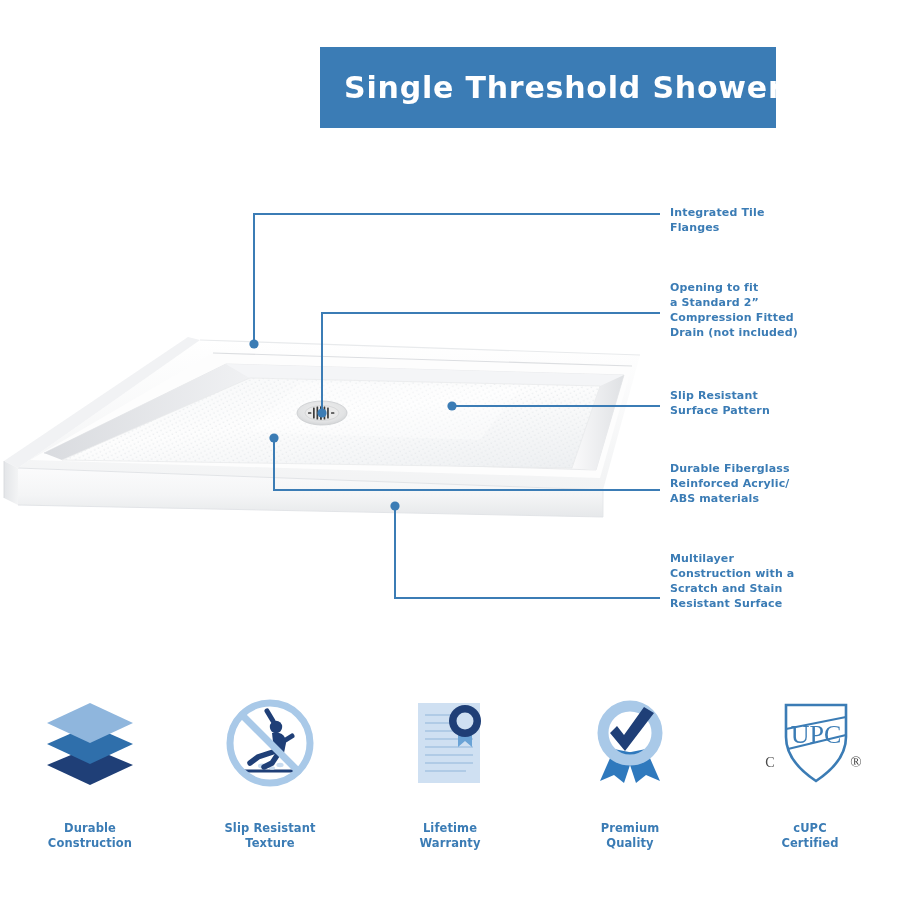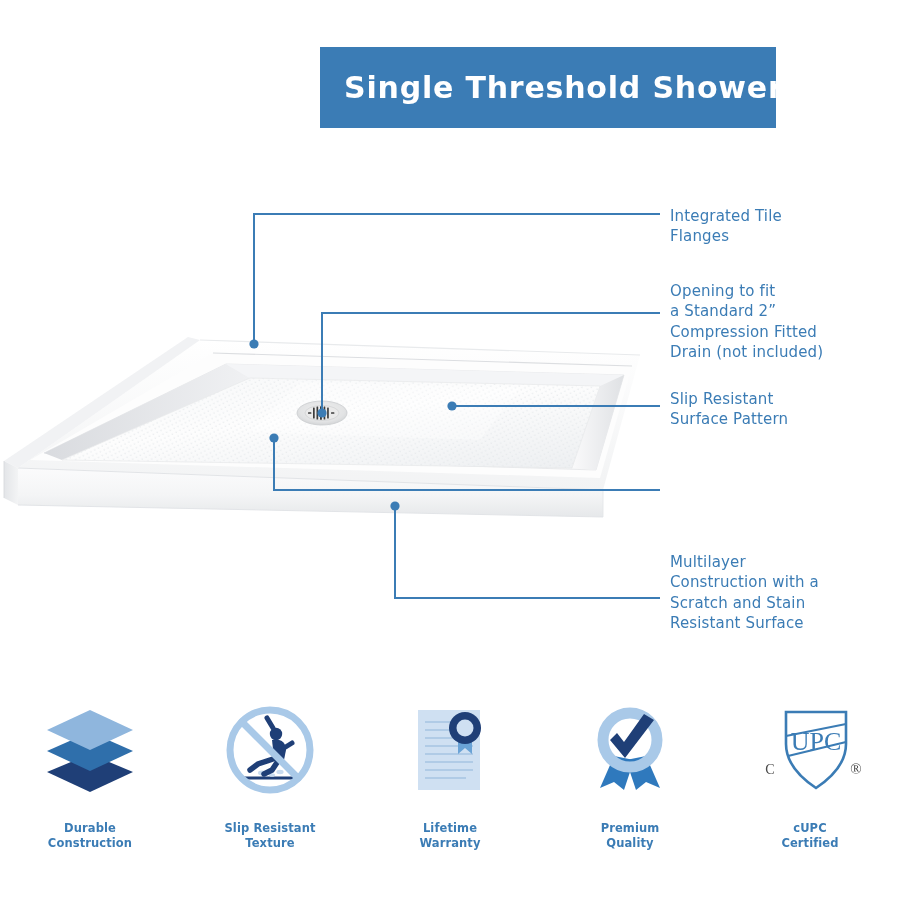--- a/index.html
+++ b/index.html
@@ -54,22 +54,22 @@
     top: 320px;
     width: 660px;
     height: 230px;
   }
   #product-stage svg { display: block; }
 
   
   .callout-label {
     position: absolute;
     color: #3b7cb5;
-    font-size: 15px;
-    font-weight: normal;
+    font-size: 11px;
+    font-weight: bold;
     line-height: 1.36;
     letter-spacing: 0.15px;
     font-family: "DejaVu Sans", sans-serif;
     white-space: pre-line;
   }
   #callout-lines {
     position: absolute;
     left: 0; top: 0;
     width: 900px; height: 700px;
     pointer-events: none;
@@ -88,21 +88,21 @@
   .feature-item {
     flex: 1 1 0;
     display: flex;
     flex-direction: column;
     align-items: center;
   }
   .feature-icon {
     height: 110px;
     width: 120px;
     display: flex;
-    align-items: center;
+    align-items: flex-start;
     justify-content: center;
   }
   .feature-icon svg { display: block; }
   .feature-label {
     margin-top: 16px;
     color: #3b7cb5;
     font-size: 11.5px;
     font-weight: bold;
     line-height: 1.32;
     text-align: center;
@@ -236,20 +236,23 @@
 Flanges</div>
 
   <div class="callout-label" style="left:670px; top:281px;">Opening to fit
 a Standard 2”
 Compression Fitted
 Drain (not included)</div>
 
   <div class="callout-label" style="left:670px; top:389px;">Slip Resistant
 Surface Pattern</div>
 
+  <div class="callout-label" style="left:670px; top:462px;">Durable Fiberglass
+Reinforced Acrylic/
+ABS materials</div>
 
   <div class="callout-label" style="left:670px; top:552px;">Multilayer
 Construction with a
 Scratch and Stain
 Resistant Surface</div>
 
   <div class="feature-strip">
 
     <div class="feature-item">
       <div class="feature-icon">

